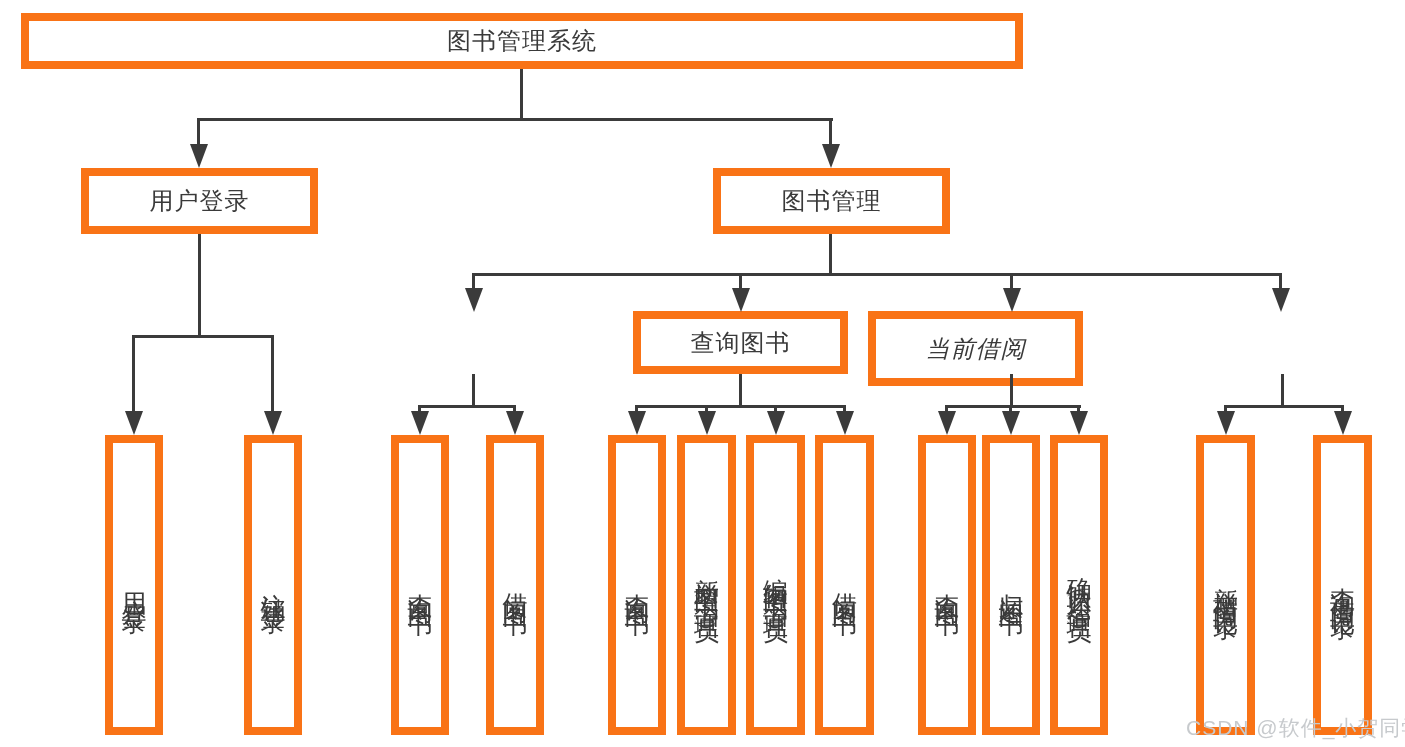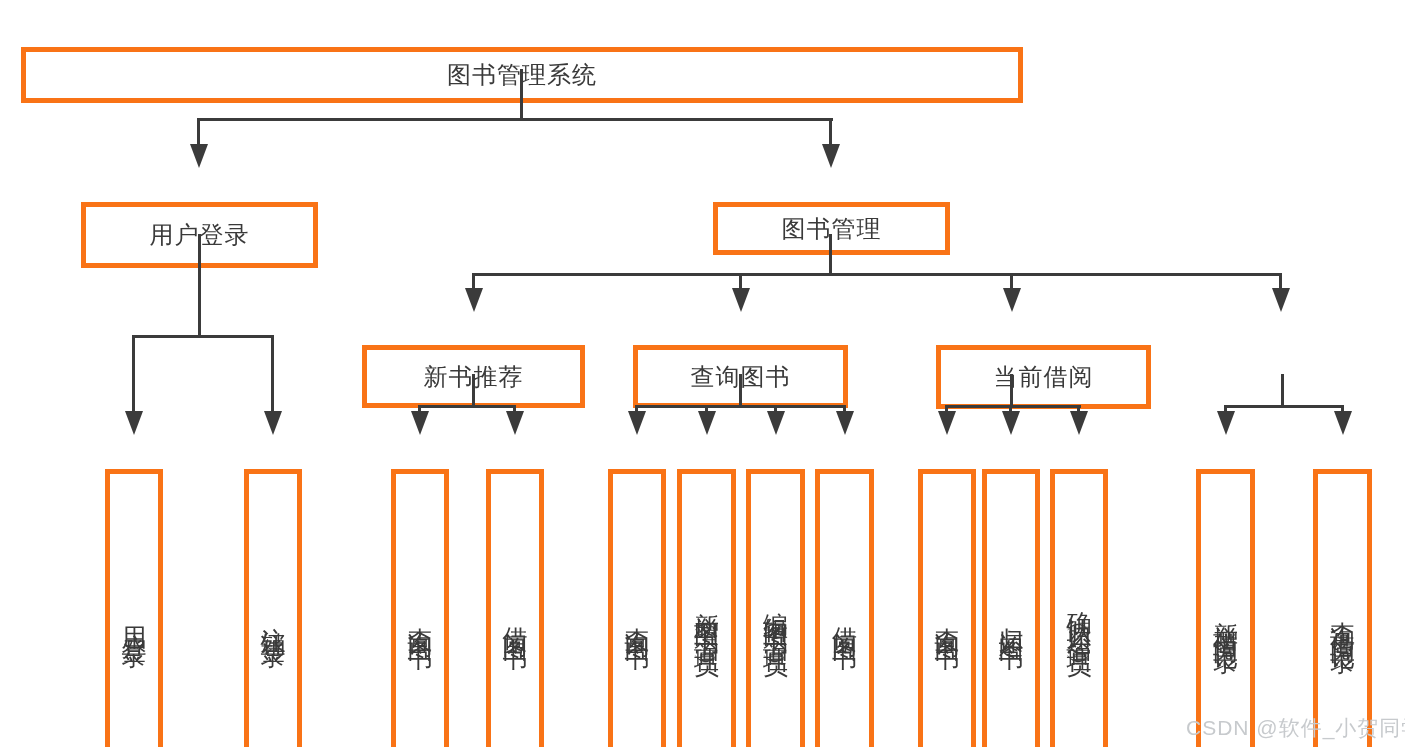--- a/index.html
+++ b/index.html
@@ -10,28 +10,27 @@
     background: #ffffff;
     font-family: "Liberation Sans", sans-serif;
     color: #3a3a3a;
     overflow: hidden;
   }
   
   .box {
     position: absolute;
     box-sizing: border-box;
     background: #ffffff;
-    border: 5px solid #f97316;
+    border: 8px solid #f97316;
     display: flex;
     align-items: center;
     justify-content: center;
     font-size: 24px;
     letter-spacing: 1px;
     white-space: nowrap;
-    margin-top: 34px;
   }
   
   .vbox span {
     writing-mode: vertical-rl;
     text-orientation: mixed;
     font-size: 25px;
     letter-spacing: 6px;
     line-height: 1;
     white-space: nowrap;
   }
@@ -52,24 +51,24 @@
     top: 714px;
     font-size: 21px;
     letter-spacing: 1px;
     color: #c7cacd;
     white-space: nowrap;
   }
 
   
   #root        { left: 21px;   top: 13px;  width: 1002px; height: 56px; }
   #b-user      { left: 81px;   top: 168px; width: 237px;  height: 66px; }
-  #b-book      { left: 713px;  top: 168px; width: 237px;  height: 53px; }
+  #b-book      { left: 713px;  top: 168px; width: 237px;  height: 66px; }
   #g-new       { left: 362px;  top: 311px; width: 223px;  height: 63px; }
   #g-borrow    { left: 633px;  top: 311px; width: 215px;  height: 63px; }
-  #g-current   { left: 936px;  top: 311px; width: 215px;  height: 64px; }
+  #g-current   { left: 868px;  top: 311px; width: 215px;  height: 75px; font-style: italic; }
   #g-records   { left: 1174px; top: 311px; width: 216px;  height: 63px; }
 
   .leaf { top: 435px; height: 300px; }
   #l1  { left: 105px;  width: 58px; }
   #l2  { left: 244px;  width: 58px; }
   #l3  { left: 391px;  width: 58px; }
   #l4  { left: 486px;  width: 58px; }
   #l5  { left: 608px;  width: 58px; }
   #l6  { left: 677px;  width: 59px; }
   #l7  { left: 746px;  width: 59px; }
@@ -83,21 +82,20 @@
 </head>
 <body>
 
 <div class="canvas">
 
   <div class="box" id="root">图书管理系统</div>
 
   <div class="box" id="b-user">用户登录</div>
   <div class="box" id="b-book">图书管理</div>
 
-  <div class="box" id="g-new">新书推荐</div>
   <div class="box" id="g-borrow">查询图书</div>
   <div class="box" id="g-current">当前借阅</div>
 
   <div class="box vbox leaf" id="l1">
       <span>用户登录</span>
     </div>
   <div class="box vbox leaf" id="l2">
       <span>注销登录</span>
     </div>
 

